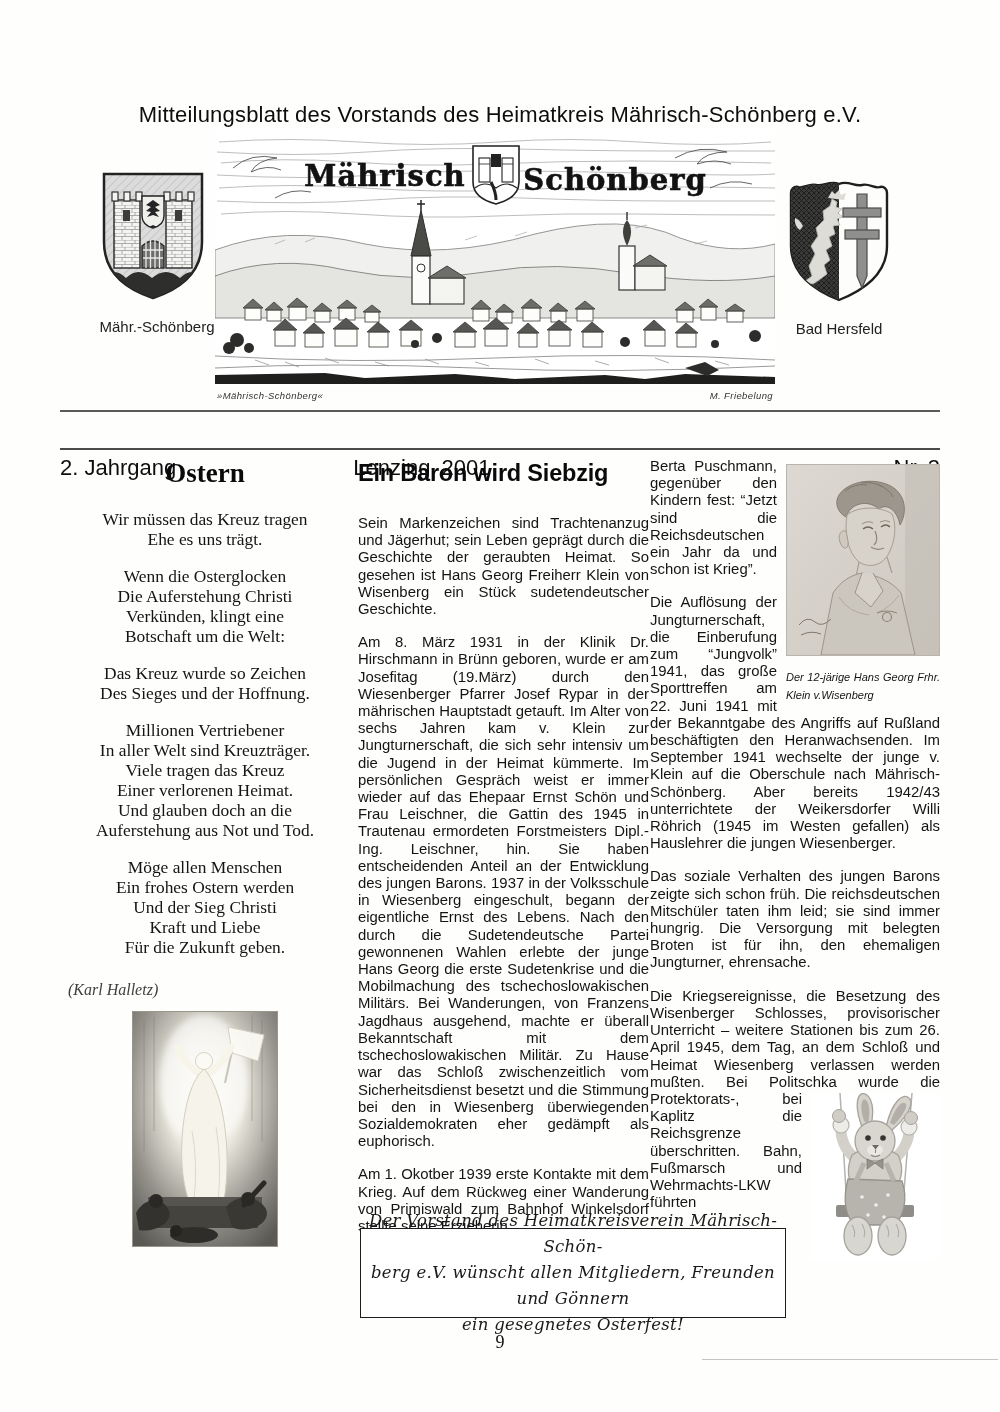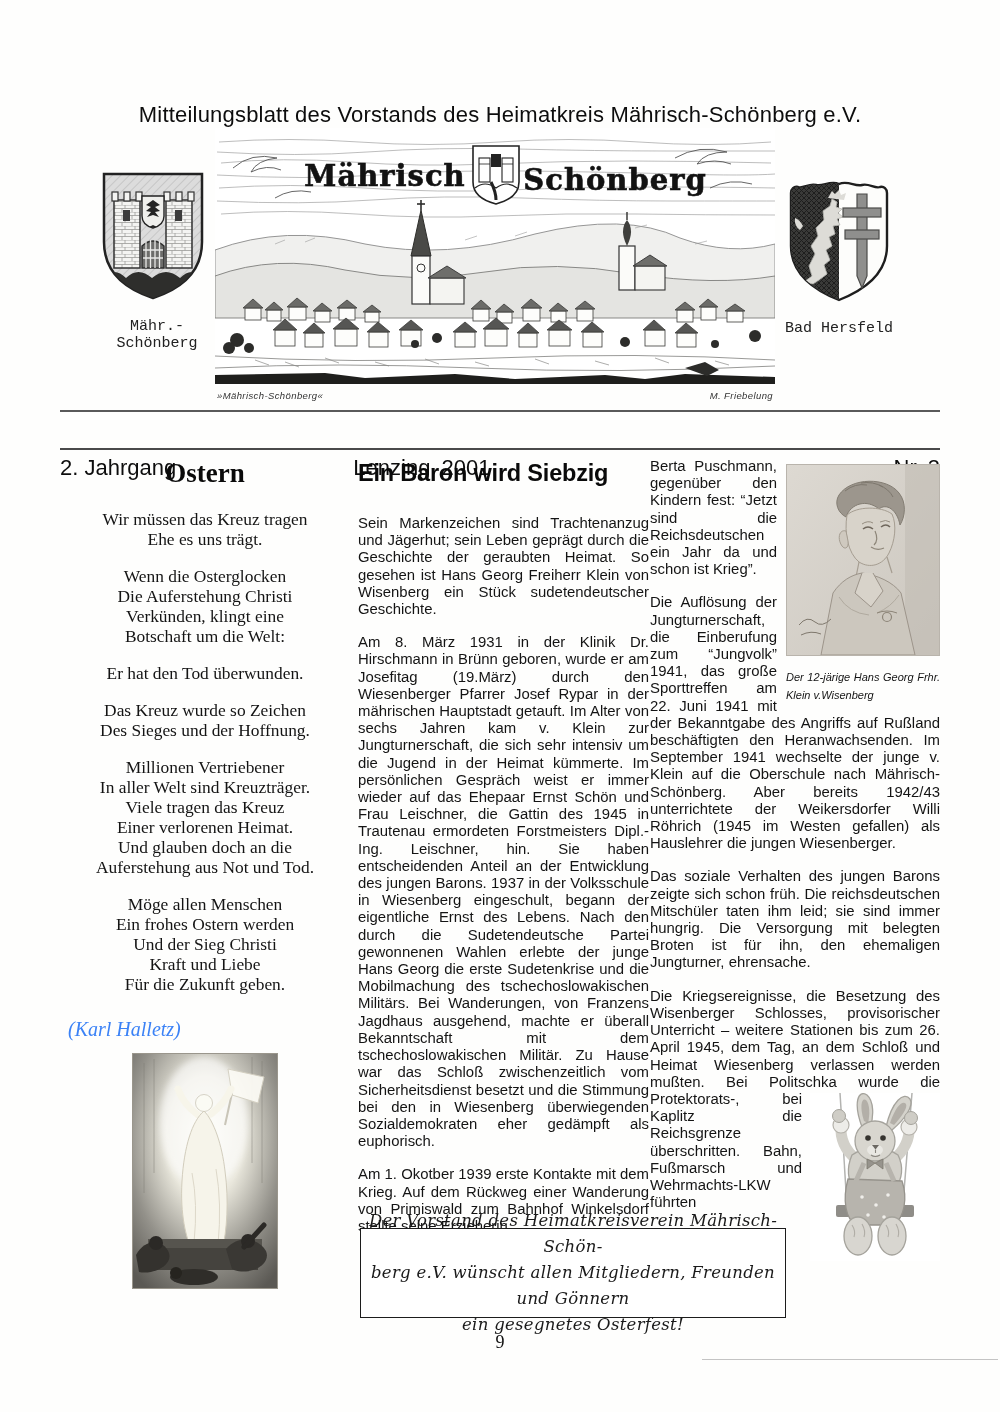--- a/index.html
+++ b/index.html
@@ -10,21 +10,21 @@
   }
   
   .main-title{
     position:absolute;left:0;top:78px;width:1000px;text-align:center;
     font-size:22px;letter-spacing:.2px;color:#0d0d0d;margin-top:24px;
   }
   
   .crest-left{position:absolute;left:100px;top:170px;width:106px;height:132px;}
   .crest-right{position:absolute;left:784px;top:178px;width:110px;height:128px;}
   .crest-label{
-    position:absolute;font-family:Liberation Mono, monospace;font-size:15px;color:#222;
+    position:absolute;font-family:Liberation Sans, sans-serif;font-size:15px;color:#222;
   }
   .crest-label.left{left:92px;top:318px;width:130px;text-align:center;}
   .crest-label.right{left:780px;top:320px;width:118px;text-align:center;}
   .panorama{position:absolute;left:215px;top:128px;width:560px;height:258px;}
   .panorama svg{display:block;}
   .panorama-caption{
     position:absolute;left:217px;top:390px;width:556px;
     display:flex;justify-content:space-between;
     font-size:9.5px;font-style:italic;color:#333;letter-spacing:.4px;
   }
@@ -42,21 +42,21 @@
   
   .col{position:absolute;top:458px;}
   .col1{left:60px;width:290px;font-family:"Liberation Serif",serif;}
   .col2{left:358px;width:291px;}
   .col3{left:650px;width:290px;}
   .poem-title{
     text-align:center;font-size:27px;font-weight:bold;margin:0 0 20px;color:#0a0a0a;
   }
   .stanza{margin:0 0 17px;text-align:center;font-size:17.4px;line-height:20px;color:#141414;}
   .poem-author{
-    margin:24px 0 12px 8px;font-style:italic;font-size:20px;text-align:left;color:#3b82f6;
+    margin:24px 0 12px 8px;font-style:italic;font-size:16px;text-align:left;color:#404040;
   }
   .resurrection{display:block;margin:0 auto;width:146px;height:236px;}
   .headline{
     font-size:23.5px;font-weight:bold;margin:2px 0 28px;letter-spacing:-.2px;color:#0a0a0a;
   }
   .col2 p,.col3 p{
     margin:0 0 16px;font-size:14.9px;line-height:17.2px;text-align:justify;color:#141414;
   }
   .portrait-wrap{float:right;width:154px;margin:6px 0 4px 9px;}
   .portrait-wrap svg{display:block;border:1px solid #b9b4ac;}
@@ -331,23 +331,20 @@
     <h2 class="poem-title">Ostern</h2>
     <div class="stanza">
       <div>Wir müssen das Kreuz tragen</div>
       <div>Ehe es uns trägt.</div>
     </div>
     <div class="stanza">
       <div>Wenn die Osterglocken</div>
       <div>Die Auferstehung Christi</div>
       <div>Verkünden, klingt eine</div>
       <div>Botschaft um die Welt:</div>
-    </div>
-    <div class="stanza">
-      <div>Er hat den Tod überwunden.</div>
     </div>
     <div class="stanza">
       <div>Das Kreuz wurde so Zeichen</div>
       <div>Des Sieges und der Hoffnung.</div>
     </div>
     <div class="stanza">
       <div>Millionen Vertriebener</div>
       <div>In aller Welt sind Kreuzträger.</div>
       <div>Viele tragen das Kreuz</div>
       <div>Einer verlorenen Heimat.</div>

